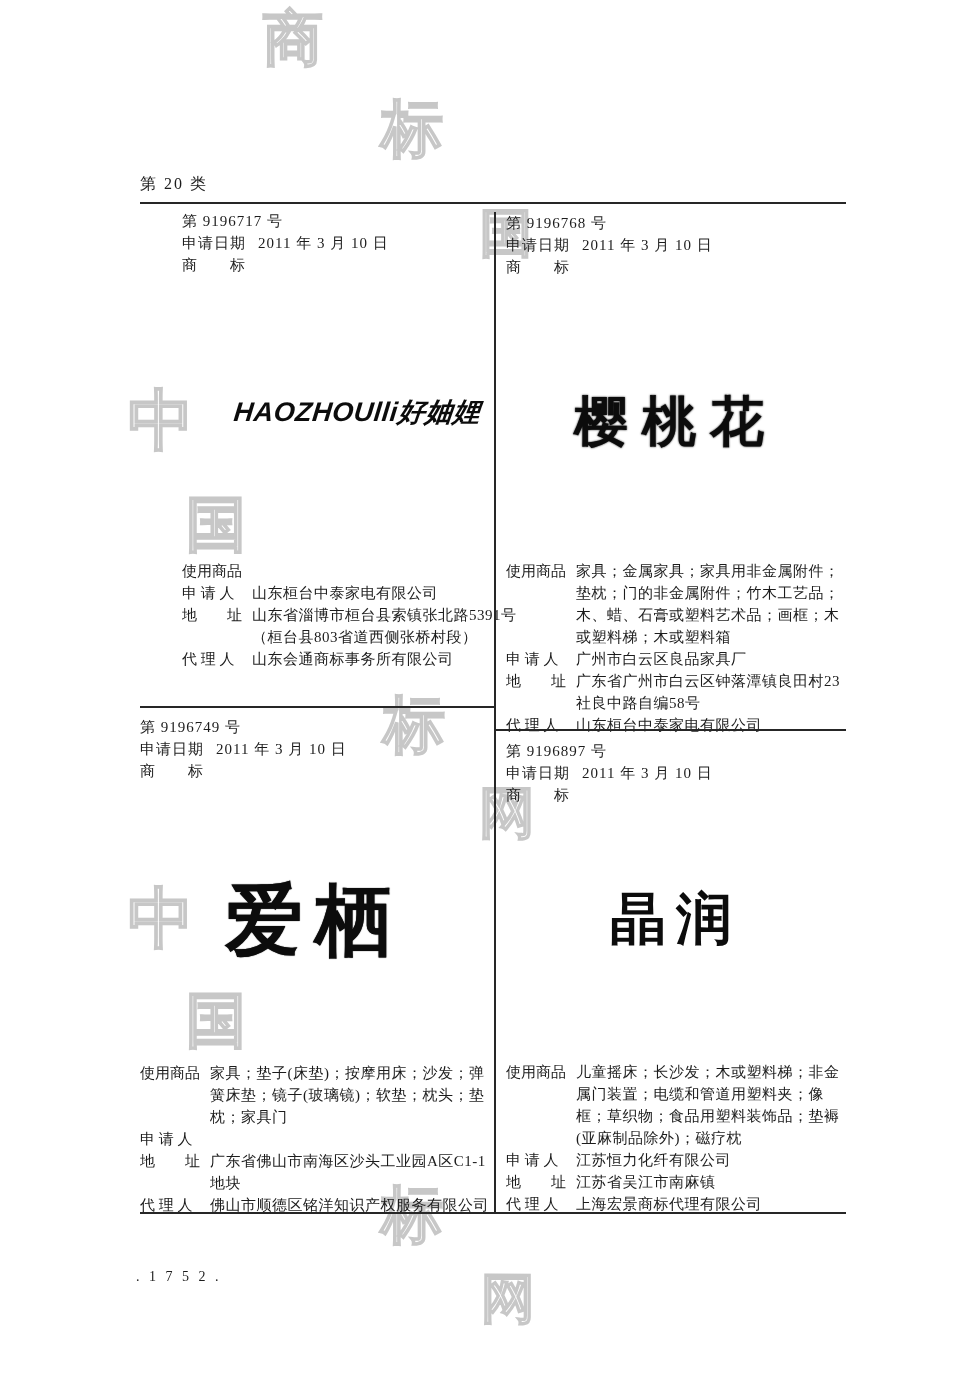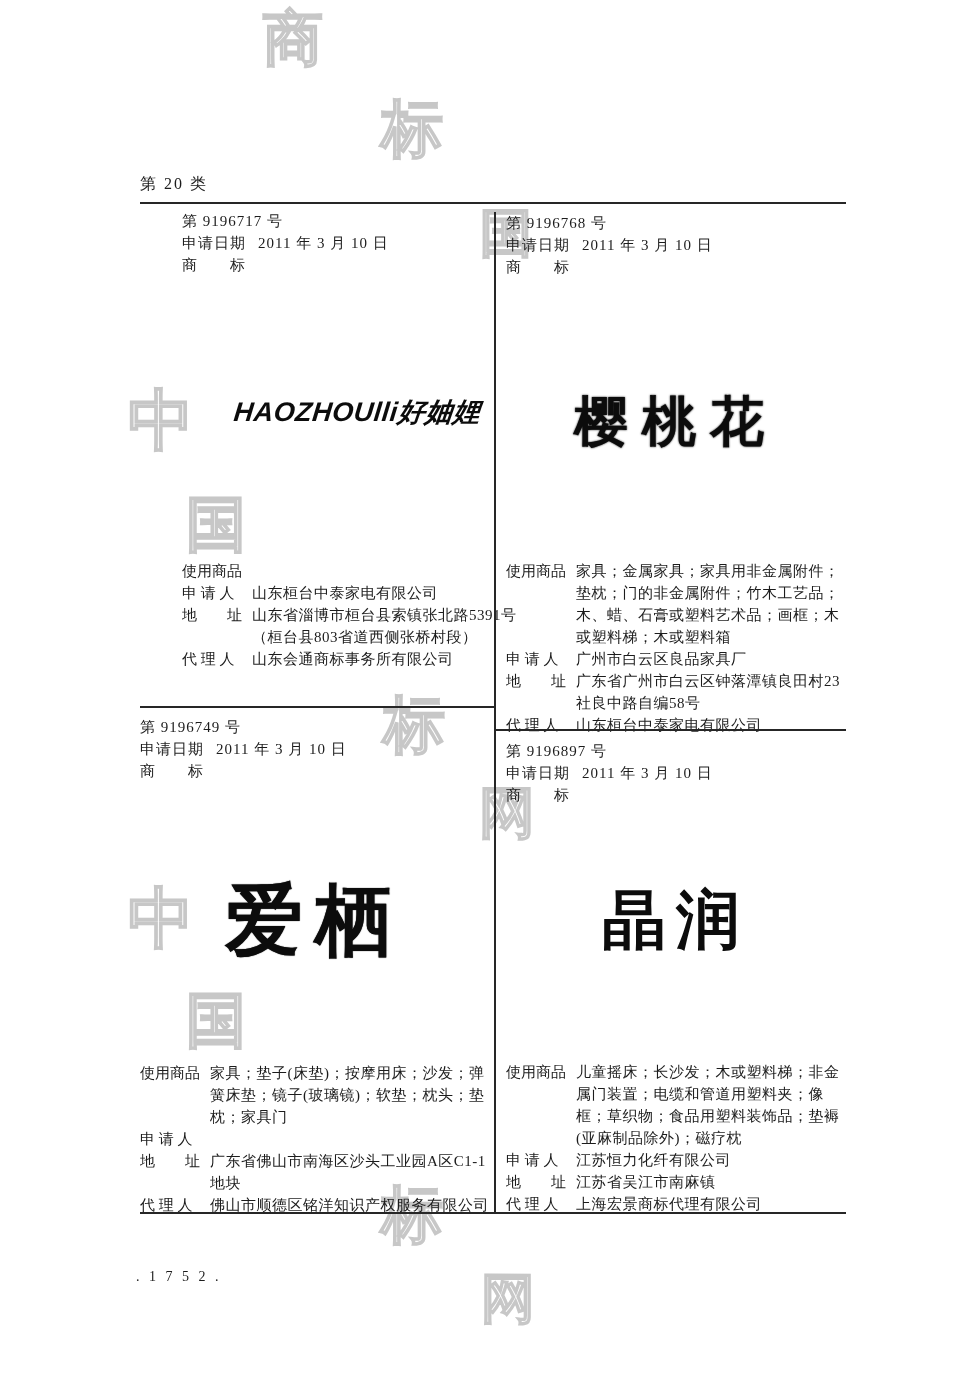--- a/index.html
+++ b/index.html
@@ -54,21 +54,21 @@
     text-shadow:0 0 2px #000;
     margin-top:14px;
   }
   .logo-aiqi {
     font-family:"DejaVu Sans","Liberation Sans",sans-serif;
     font-weight:900; font-size:78px; letter-spacing:12px;
     text-shadow:0 0 1px #000;
   }
   .logo-jingrun {
     font-family:"Liberation Serif","DejaVu Serif",serif;
-    font-weight:700; font-size:64px; letter-spacing:10px;
+    font-weight:700; font-size:56px; letter-spacing:10px;
   }
   .details { position:absolute; left:0; width:100%; }
   .row { display:flex; line-height:22px; }
   .row .lbl {
     flex:none; width:70px; white-space:pre; letter-spacing:0;
   }
   .row .val { flex:1; letter-spacing:0.5px; }
 </style>
 </head>
 <body>

